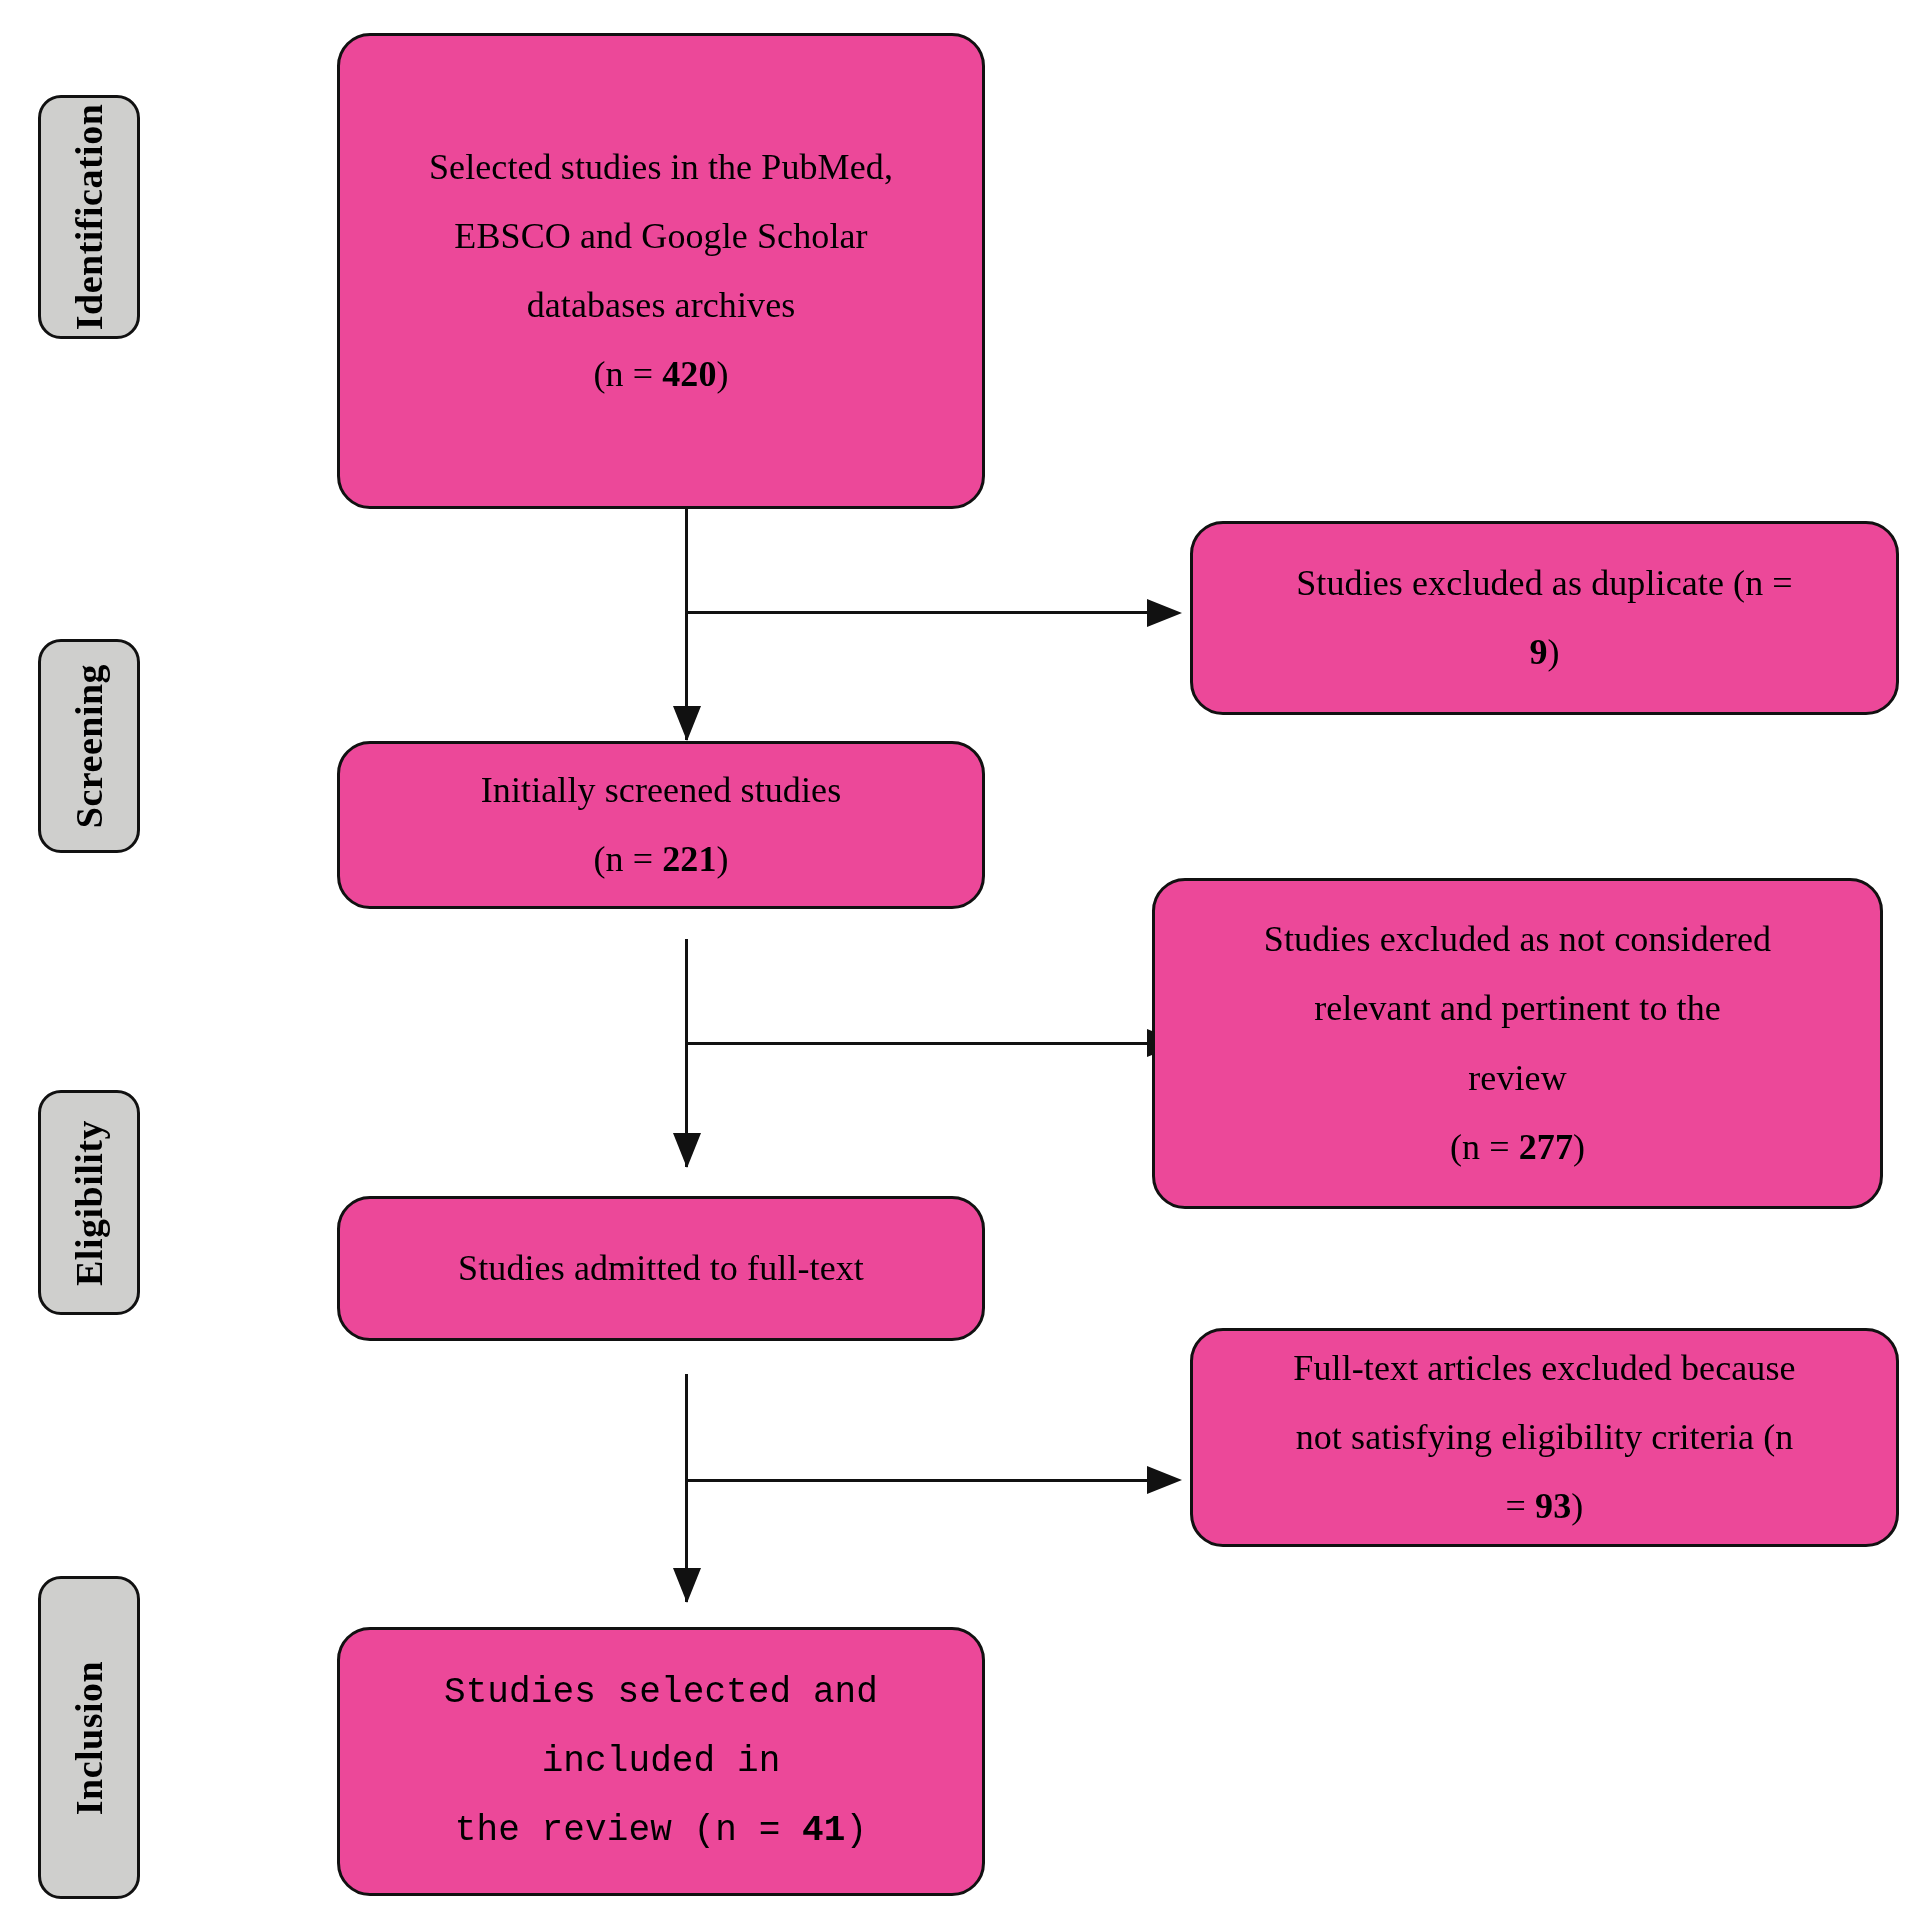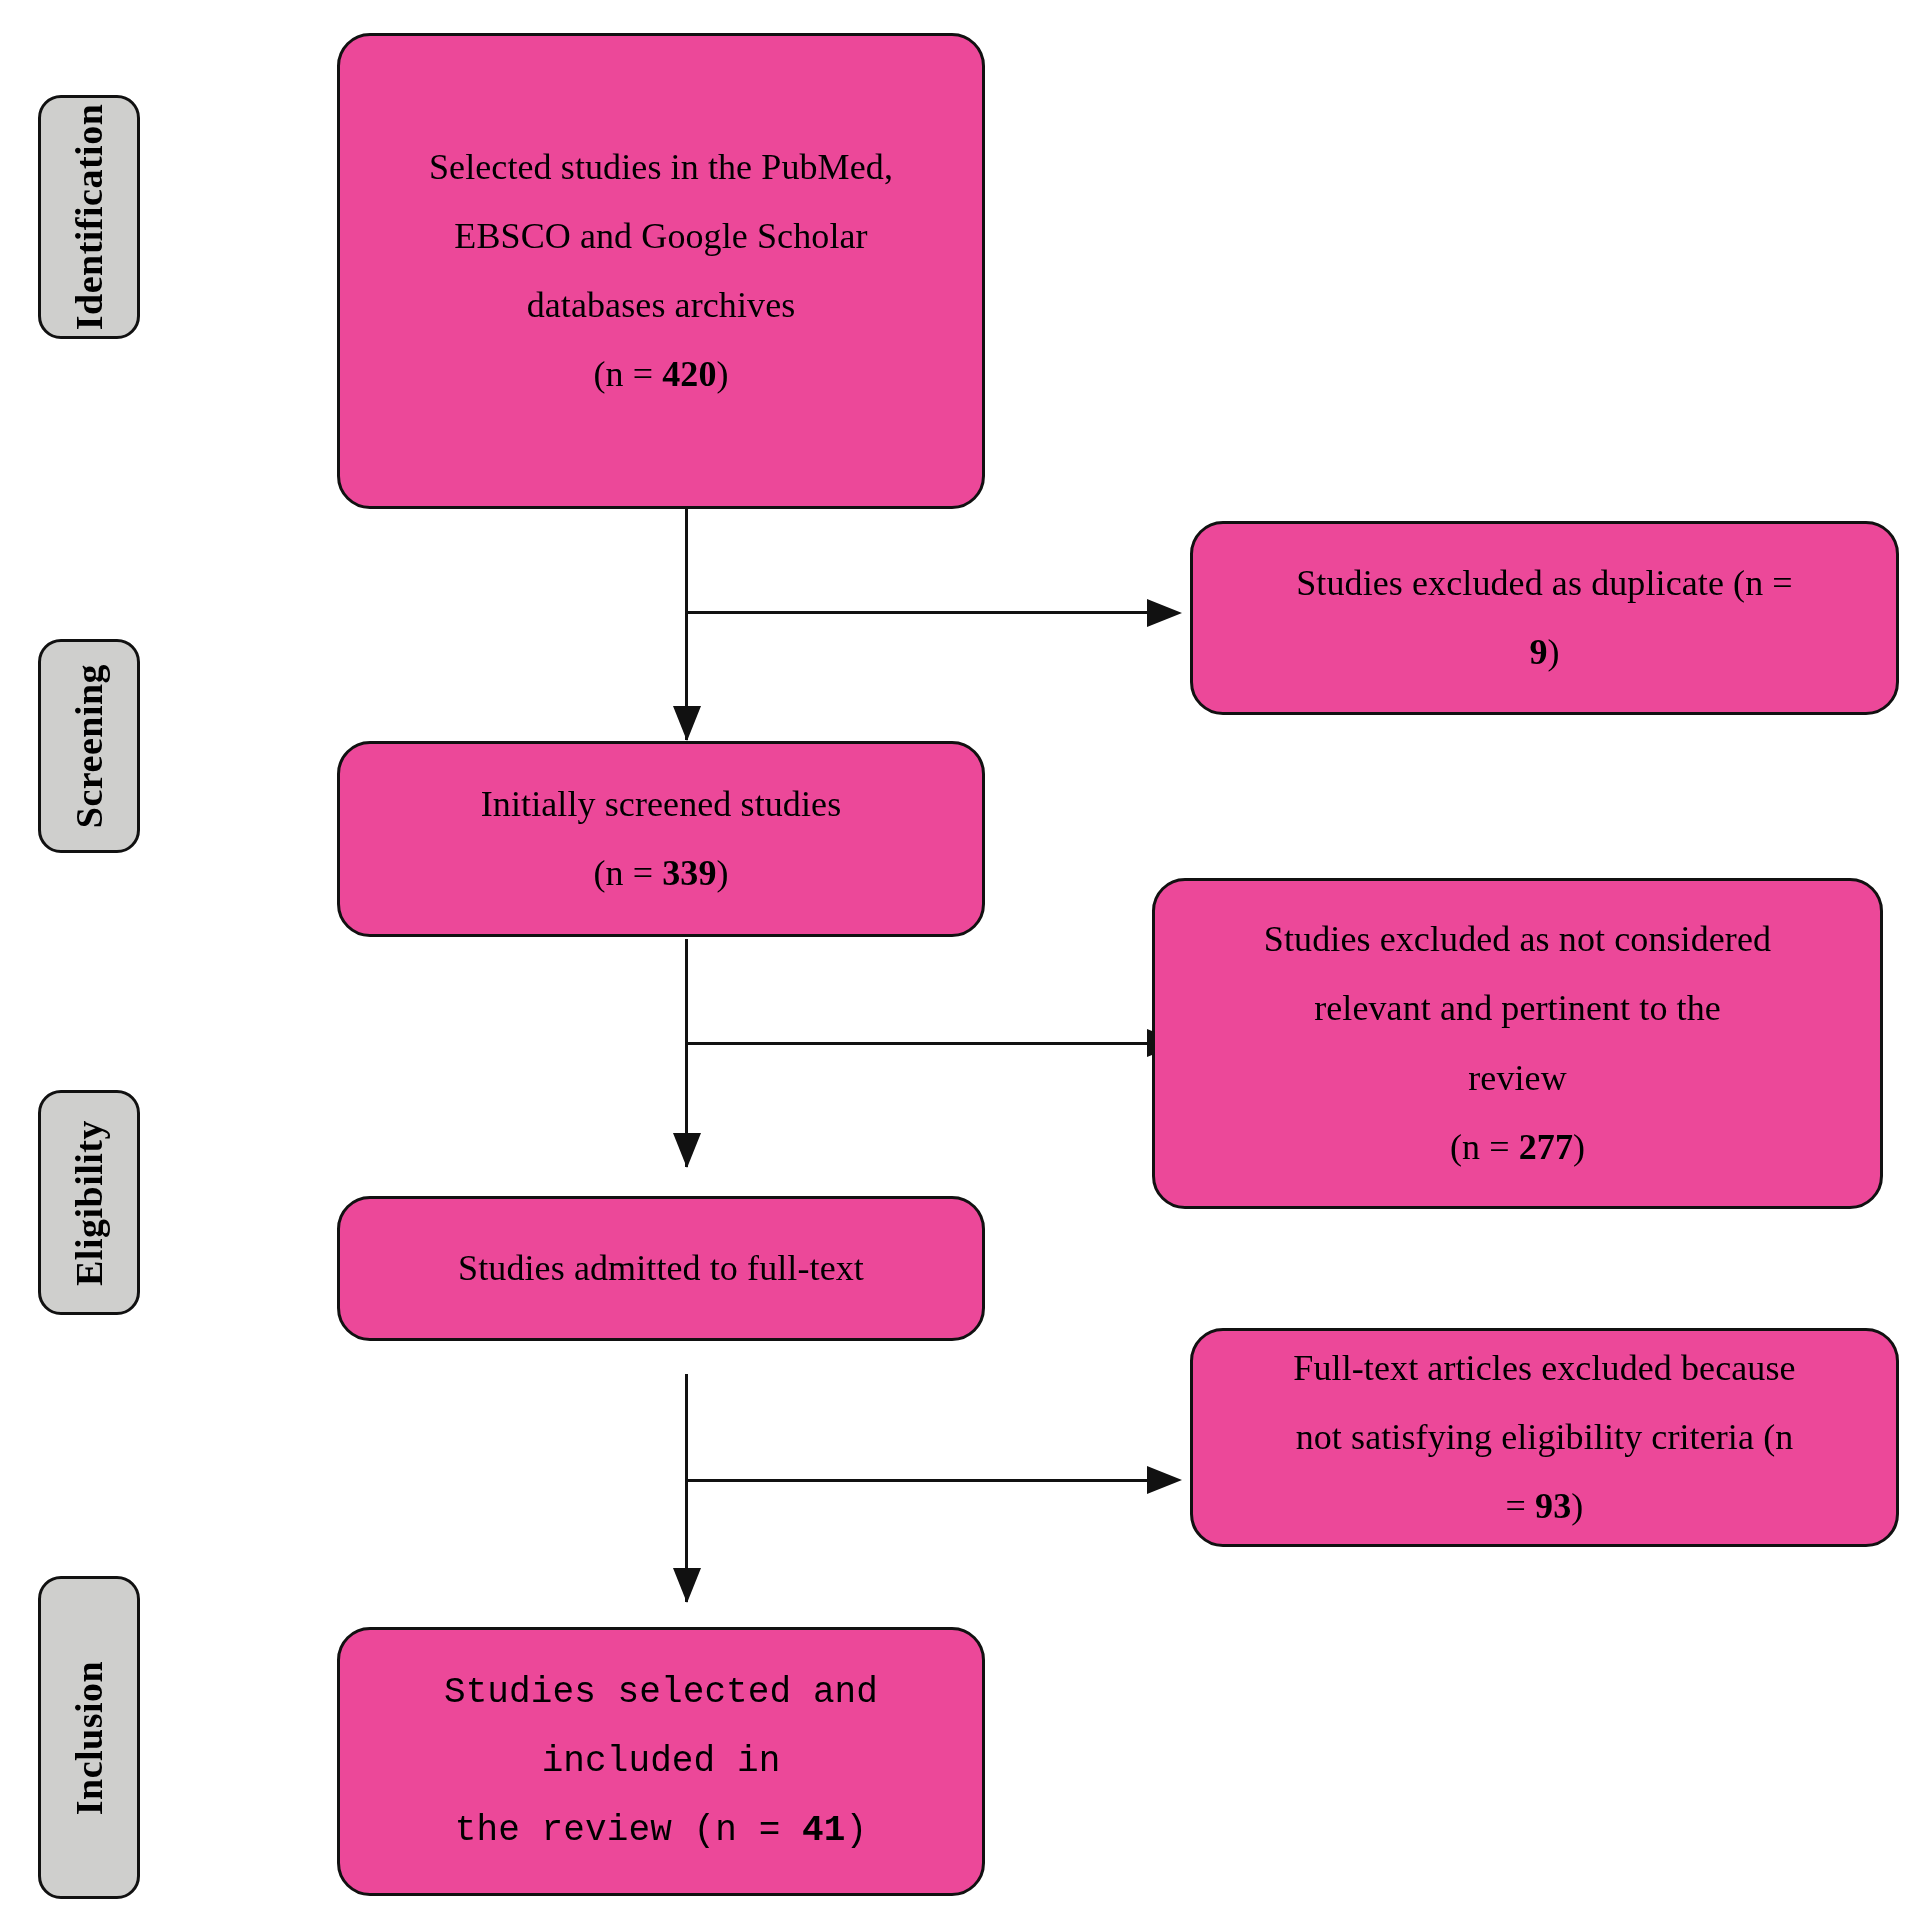--- a/index.html
+++ b/index.html
@@ -104,24 +104,24 @@
   <div class="arrow-right" style="left:1147px;top:599px;"></div>
   <div class="arrow-down" style="left:673px;top:706px;"></div>
 
   <div class="node" style="left:1190px;top:521px;width:709px;height:194px;">
     <div class="txt">
       <div>Studies excluded as duplicate (n =</div>
       <div><b>9</b><span>)</span></div>
     </div>
   </div>
 
-  <div class="node" style="left:337px;top:741px;width:648px;height:196px;">
+  <div class="node" style="left:337px;top:741px;width:648px;height:168px;">
     <div class="txt">
       <div>Initially screened studies</div>
-      <div><span>(n = </span><b>339</b><span>)</span></div>
+      <div><span>(n = </span><b>221</b><span>)</span></div>
     </div>
   </div>
 
   <div class="vline" style="left:685px;top:939px;height:228px;"></div>
   <div class="hline" style="left:685px;top:1042px;width:462px;"></div>
   <div class="arrow-right" style="left:1147px;top:1029px;"></div>
   <div class="arrow-down" style="left:673px;top:1133px;"></div>
 
   <div class="node" style="left:1152px;top:878px;width:731px;height:331px;">
     <div class="txt">

